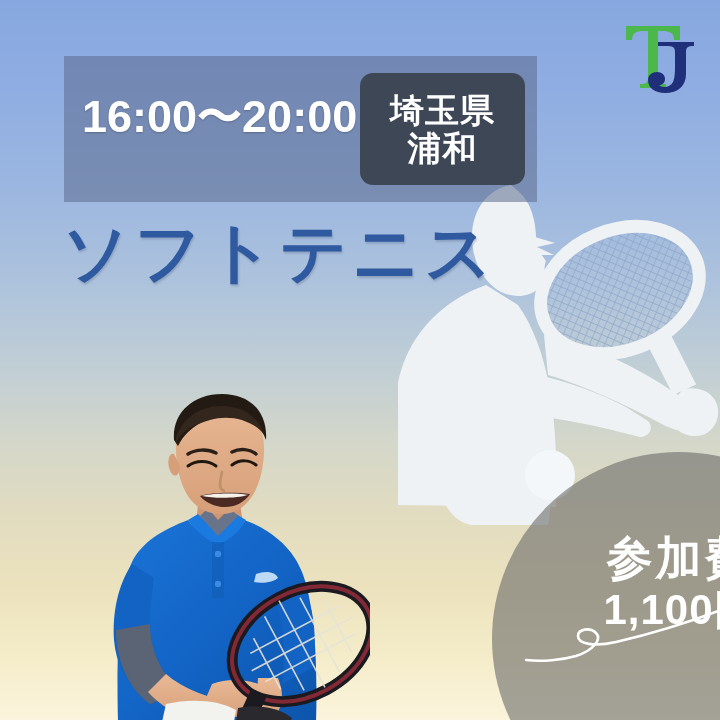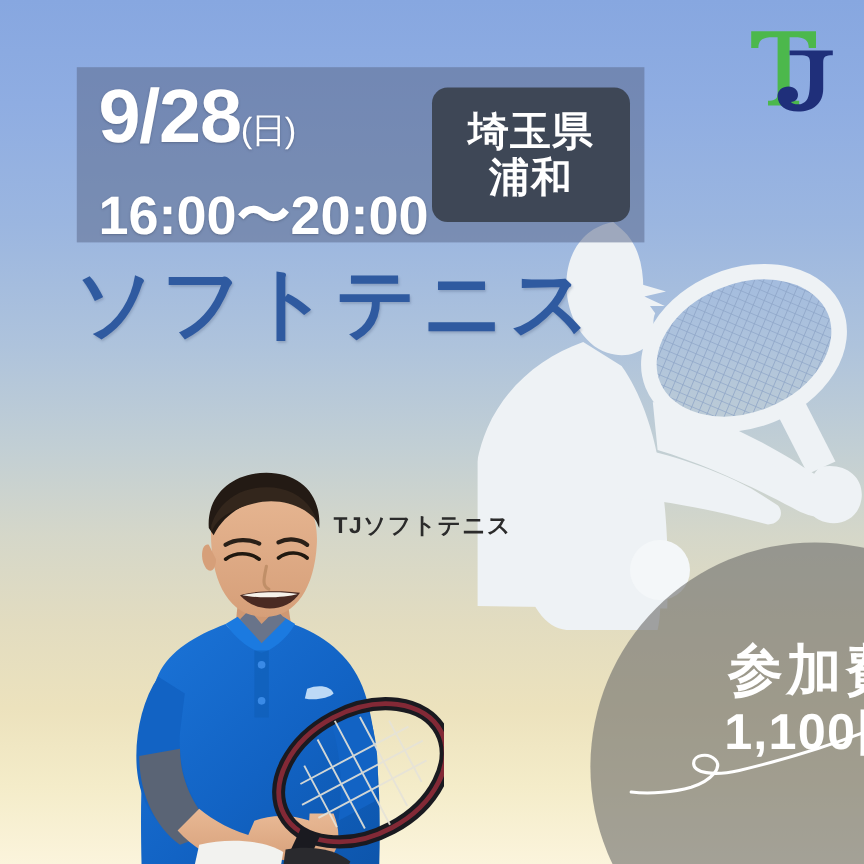--- a/index.html
+++ b/index.html
@@ -326,36 +326,34 @@
 
       <path d="M152 80 C 150 90, 148 96, 154 99" stroke="#c08f68" stroke-width="2.6" fill="none" stroke-linecap="round"></path>
 
       <path d="M130 104 C 144 120, 170 118, 180 102 C 166 100, 142 100, 130 104 Z" fill="#4a2a22"></path>
       <path d="M132 104 C 146 107, 168 106, 178 103 C 166 101, 144 101, 132 104 Z" fill="#f6f2ea"></path>
     </g>
   </svg>
 
   <div class="banner">
     <div class="date-block">
-      <div class="date-main"><span>9/28</span><span class="date-dow">(日)</span></div>
       <div class="date-time">16:00〜20:00</div>
     </div>
   </div>
 
   <div class="place-chip">
     <div class="place-line">埼玉県</div>
     <div class="place-line">浦和</div>
   </div>
 
   <div class="headline">
     <div class="headline-l1">ソフトテニス</div>
   </div>
 
   <div class="credit">
-    <div>TJソフトテニス</div>
   </div>
 
   <div class="price-text">
     <div class="price-label">参加費</div>
     <div class="price-amount">1,100円</div>
   </div>
   <svg class="price-swash" viewBox="0 0 210 70" xmlns="http://www.w3.org/2000/svg" aria-hidden="true">
     <path d="M206 8 C 170 22, 130 34, 96 42 C 74 47, 58 44, 58 36
              C 58 29, 70 27, 76 33 C 82 39, 74 50, 56 56
              C 42 60, 22 62, 6 60" fill="none" stroke="#ffffff" stroke-width="2.6" stroke-linecap="round"></path>

